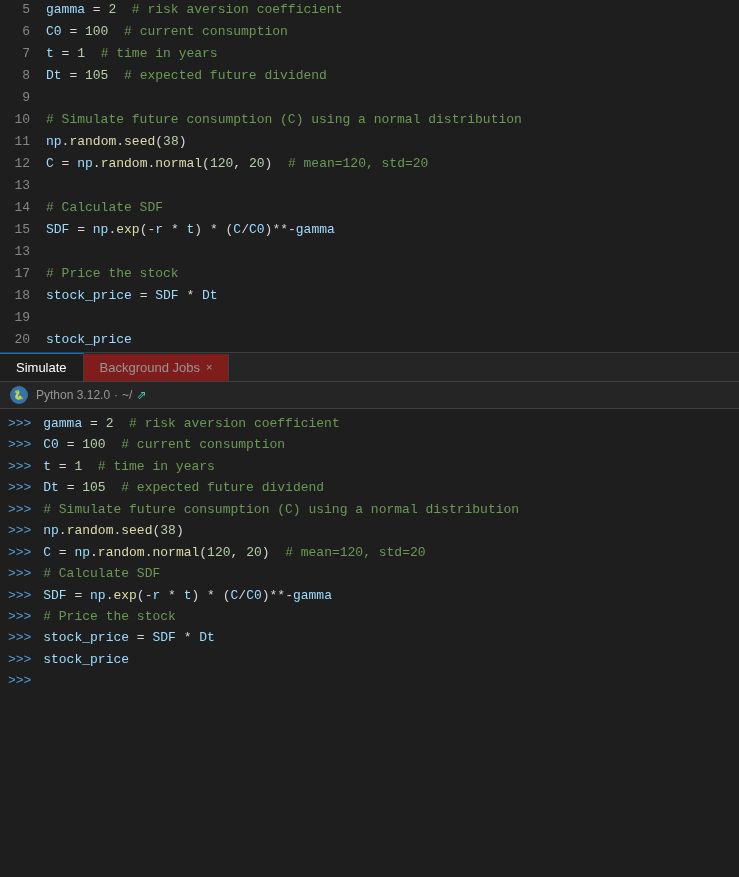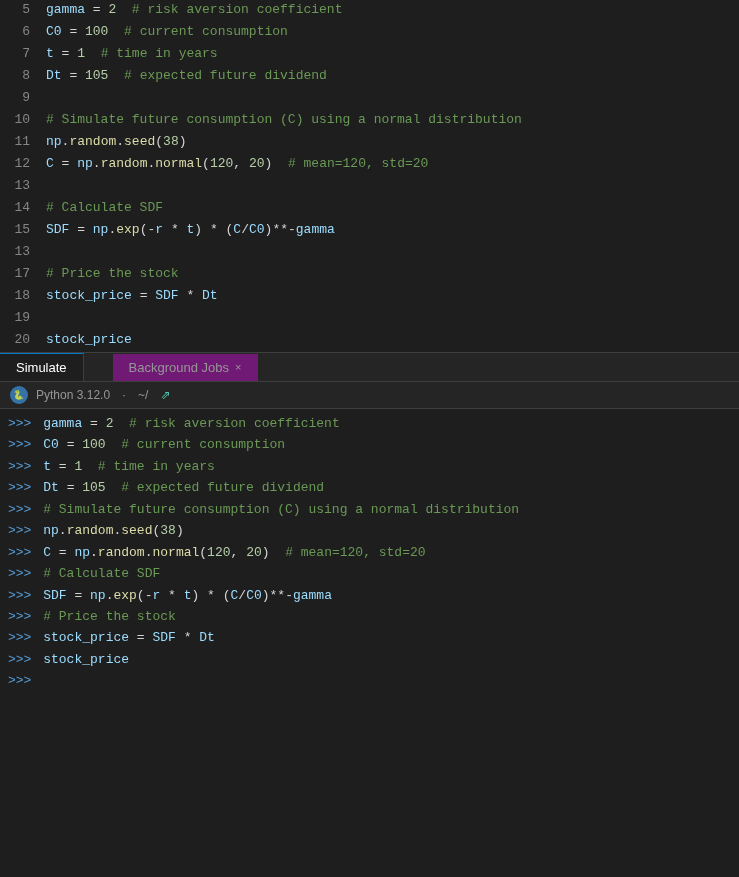--- a/index.html
+++ b/index.html
@@ -72,23 +72,22 @@
       gap: 6px;
     }
 
     .tab.active {
       background: #1e1e1e;
       color: #ffffff;
       border-top: 1px solid #007acc;
     }
 
     .tab.inactive {
-      background: #701a75;
+      background: #7f1d1d;
       color: #969696;
-      margin-left: 29px;
     }
 
     .tab .close-x {
       font-size: 11px;
       color: #969696;
     }
 
     
     .console-area {
       background: #1e1e1e;
@@ -116,21 +115,21 @@
       font-size: 9px;
       font-weight: bold;
     }
 
     .console-info {
       font-family: -apple-system, BlinkMacSystemFont, 'Segoe UI', sans-serif;
       font-size: 12px;
       color: #969696;
       display: flex;
       align-items: center;
-      gap: 12px;
+      gap: 4px;
     }
 
     .console-link-icon {
       color: #4ec9b0;
       font-size: 12px;
     }
 
     .console-output {
       padding: 4px 8px;
       line-height: 1.6;

